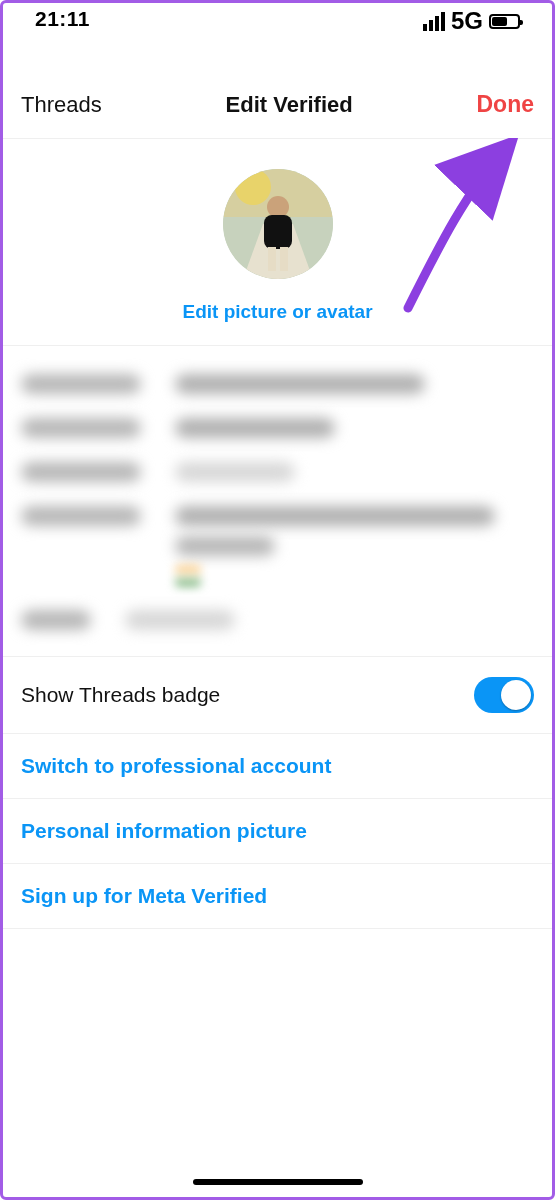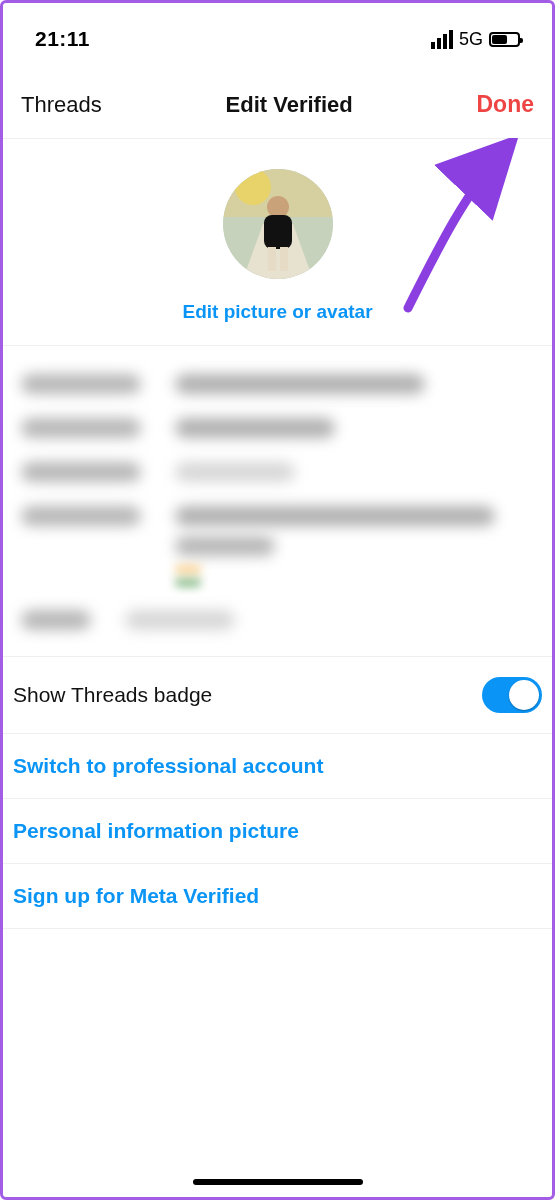--- a/index.html
+++ b/index.html
@@ -2,29 +2,29 @@
 <html><head>
 <meta charset="utf-8">
 <style>
   * { box-sizing: border-box; margin: 0; padding: 0; }
   html, body { width: 555px; height: 1200px; font-family: -apple-system, Helvetica, Arial, sans-serif; }
   .frame {
     width: 555px; height: 1200px; border: 3px solid #a25ce6; border-radius: 6px;
     background: #fff; position: relative; overflow: hidden;
   }
   .status-bar {
-    display: flex; align-items: center; justify-content: space-between;
-    padding: 18px 32px 10px 32px; height: 64px;
+    display: flex; align-items: flex-start; justify-content: space-between;
+    padding: 4px 32px 10px 32px; height: 64px;
   }
   .status-time { font-size: 21px; font-weight: 700; letter-spacing: 0.5px; }
   .status-right { display: flex; align-items: center; gap: 6px; }
   .signal-bars { display: inline-flex; align-items: flex-end; gap: 2px; }
   .signal-bars span { width: 4px; background:#000; display:inline-block; }
   .signal-bars .b1{height:7px;} .signal-bars .b2{height:11px;} .signal-bars .b3{height:15px;} .signal-bars .b4{height:19px;}
-  .net-label { font-size: 18px; font-weight: 400; }
+  .net-label { font-size: 24px; font-weight: 700; }
   .battery {
     width: 31px; height: 15px; border: 2px solid #000; border-radius: 4px;
     position: relative; display: inline-block;
   }
   .battery::after {
     content:""; position:absolute; right:-5px; top:4px; width:3px; height:5px;
     background:#000; border-radius: 0 2px 2px 0;
   }
   .battery .lvl { position:absolute; left:1px; top:1px; bottom:1px; width:55%; background:#000; border-radius:2px; }
 
@@ -53,21 +53,21 @@
   .brow .val  { height:20px; background:#b0b0b0; border-radius:10px; }
   .r1 .val{width:250px;} .r2 .val{width:160px;} .r3 .val{width:120px;background:#d7d7d7;}
   .r4 .valwrap{display:flex;flex-direction:column;gap:10px;}
   .r4 .val{width:320px;} .r4 .val2{height:20px;width:100px;background:#b7b7b7;border-radius:10px;filter:blur(7px);}
   .r4 .flag{height:20px;width:26px;background:linear-gradient(#f6b24b,#fff,#3a8f3a);border-radius:4px;filter:blur(5px);}
   .r5 .lab{width:70px;} .r5 .val{width:110px;background:#d7d7d7;}
 
   .list { }
   .row {
     display:flex; align-items:center; justify-content:space-between;
-    padding: 20px 10px; border-bottom:1px solid #efefef; font-size: 21px;
+    padding: 20px 18px; border-bottom:1px solid #efefef; font-size: 21px;
   }
   .row.plain { color:#111; }
   .row.link  { color:#0a95f6;font-weight:bold; }
 
   .toggle {
     width:60px; height:36px; border-radius:18px; background:#0a95f6; position:relative;
   }
   .toggle .knob {
     position:absolute; right:3px; top:3px; width:30px; height:30px; background:#fff; border-radius:15px;
     box-shadow: 0 1px 2px rgba(0,0,0,.3);

